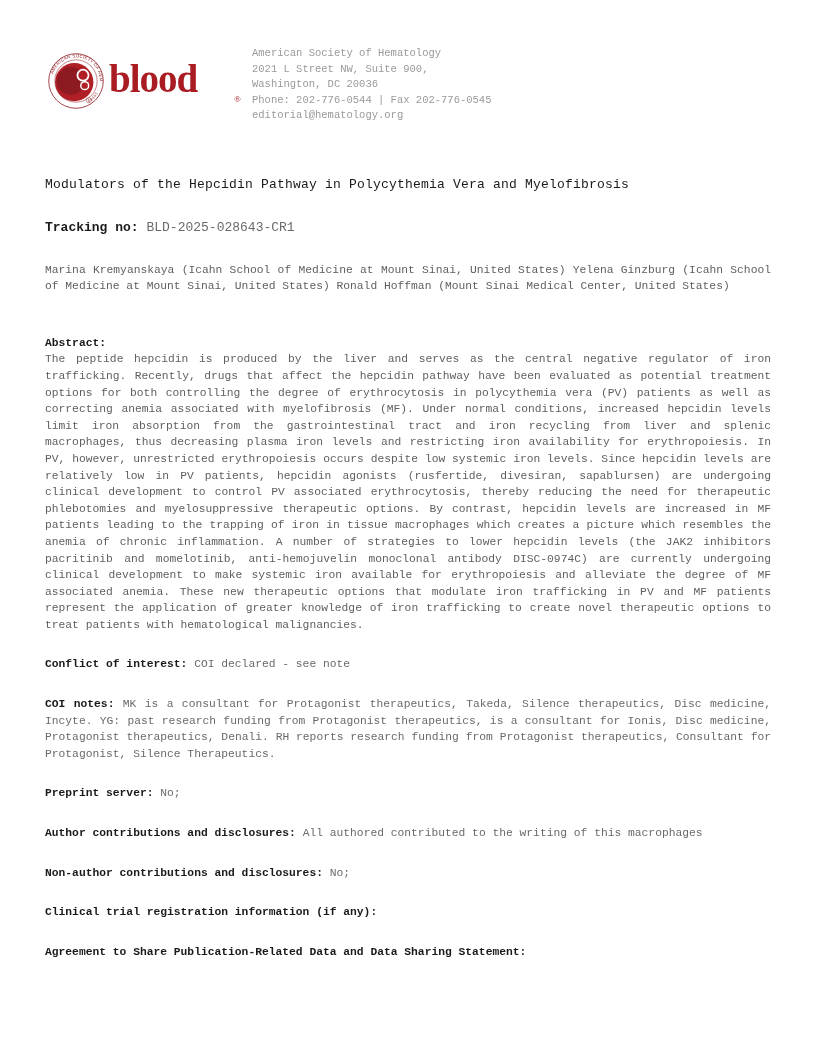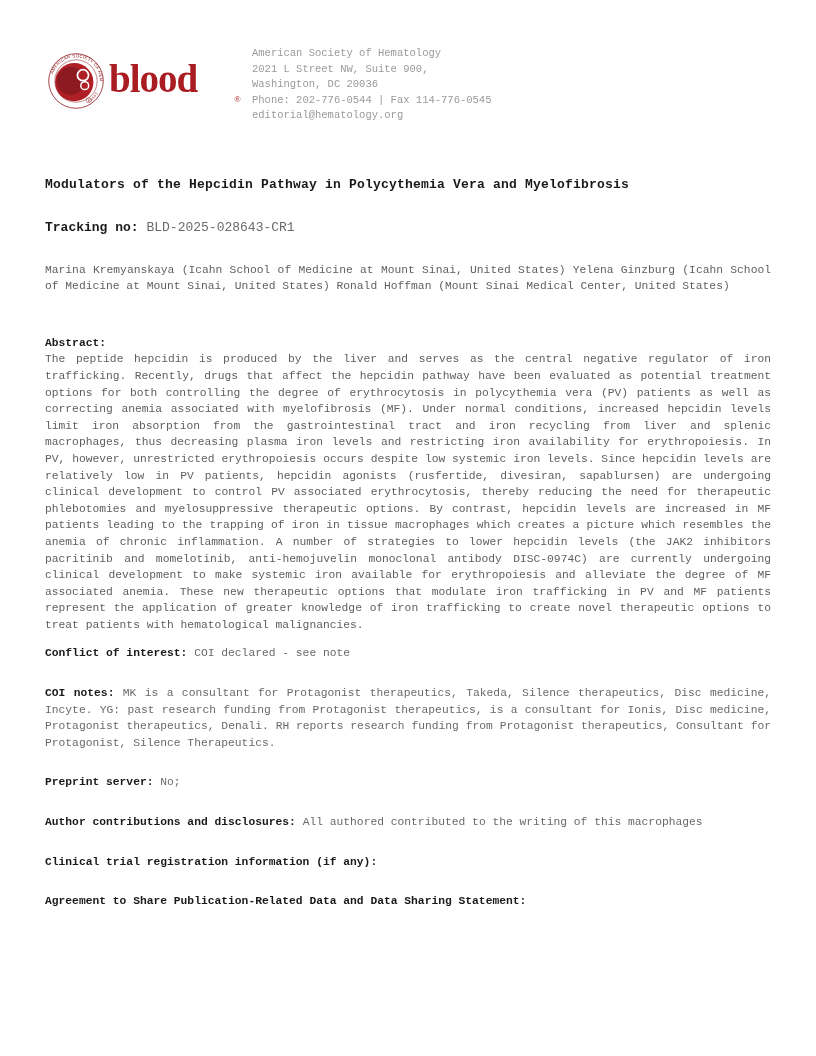--- a/index.html
+++ b/index.html
@@ -84,21 +84,21 @@
   .content {
     position: absolute;
     left: 45px;
     top: 176px;
     width: 726px;
   }
 
   .doc-title {
     font-size: 13px;
     line-height: 17px;
-    font-weight: 700;
+    font-weight: 400;
     color: #1a1a1a;
     letter-spacing: 0.2px;
     margin: 0 0 27px 0;
     white-space: pre-wrap;
   }
 
   .meta-line {
     font-size: 13px;
     line-height: 16.6px;
     margin: 0 0 25px 0;
@@ -113,21 +113,21 @@
 
   .authors {
     font-size: 11.3px;
     line-height: 16.6px;
     color: #5f5f5f;
     margin: 0 0 40px 0;
     text-align: justify;
   }
 
   .section {
-    margin: 0 0 12px 0;
+    margin: 0 0 23px 0;
   }
   .section-label {
     font-size: 11.3px;
     line-height: 16.6px;
     font-weight: 700;
     color: #1a1a1a;
     margin: 0;
   }
   .section-body {
     font-size: 11.3px;
@@ -185,21 +185,21 @@
       </svg>
 
       <div class="wordmark">blood</div>
       <div class="wordmark-tm">®</div>
     </div>
 
     <div class="address-block">
       <div class="address-line">American Society of Hematology</div>
       <div class="address-line">2021 L Street NW, Suite 900,</div>
       <div class="address-line">Washington, DC 20036</div>
-      <div class="address-line">Phone: 202-776-0544 | Fax 114-776-0545</div>
+      <div class="address-line">Phone: 202-776-0544 | Fax 202-776-0545</div>
       <div class="address-line">editorial@hematology.org</div>
     </div>
   </div>
 
   <div class="content">
 
     <h1 class="doc-title">Modulators of the Hepcidin Pathway in Polycythemia Vera and Myelofibrosis</h1>
 
     <p class="meta-line">
       <span class="lbl">Tracking no:</span><span class="val">&nbsp;</span><span class="val">BLD-2025-028643-CR1</span>
@@ -221,20 +221,23 @@
     </p>
 
     <p class="field">
       <span class="f-label">Preprint server</span><span class="f-label">:</span><span class="f-value">&nbsp;</span><span class="f-value">No;</span>
     </p>
 
     <p class="field">
       <span class="f-label">Author contributions and disclosures</span><span class="f-label">:</span><span class="f-value">&nbsp;</span><span class="f-value">All authored contributed to the writing of this macrophages</span>
     </p>
 
+    <p class="field">
+      <span class="f-label">Non-author contributions and disclosures</span><span class="f-label">:</span><span class="f-value">&nbsp;</span><span class="f-value">No;</span>
+    </p>
 
     <p class="field">
       <span class="f-label">Clinical trial registration information (if any)</span><span class="f-label">:</span><span class="f-value"></span>
     </p>
 
     <p class="field">
       <span class="f-label">Agreement to Share Publication-Related Data and Data Sharing Statement</span><span class="f-label">:</span><span class="f-value"></span>
     </p>
 
   </div>

